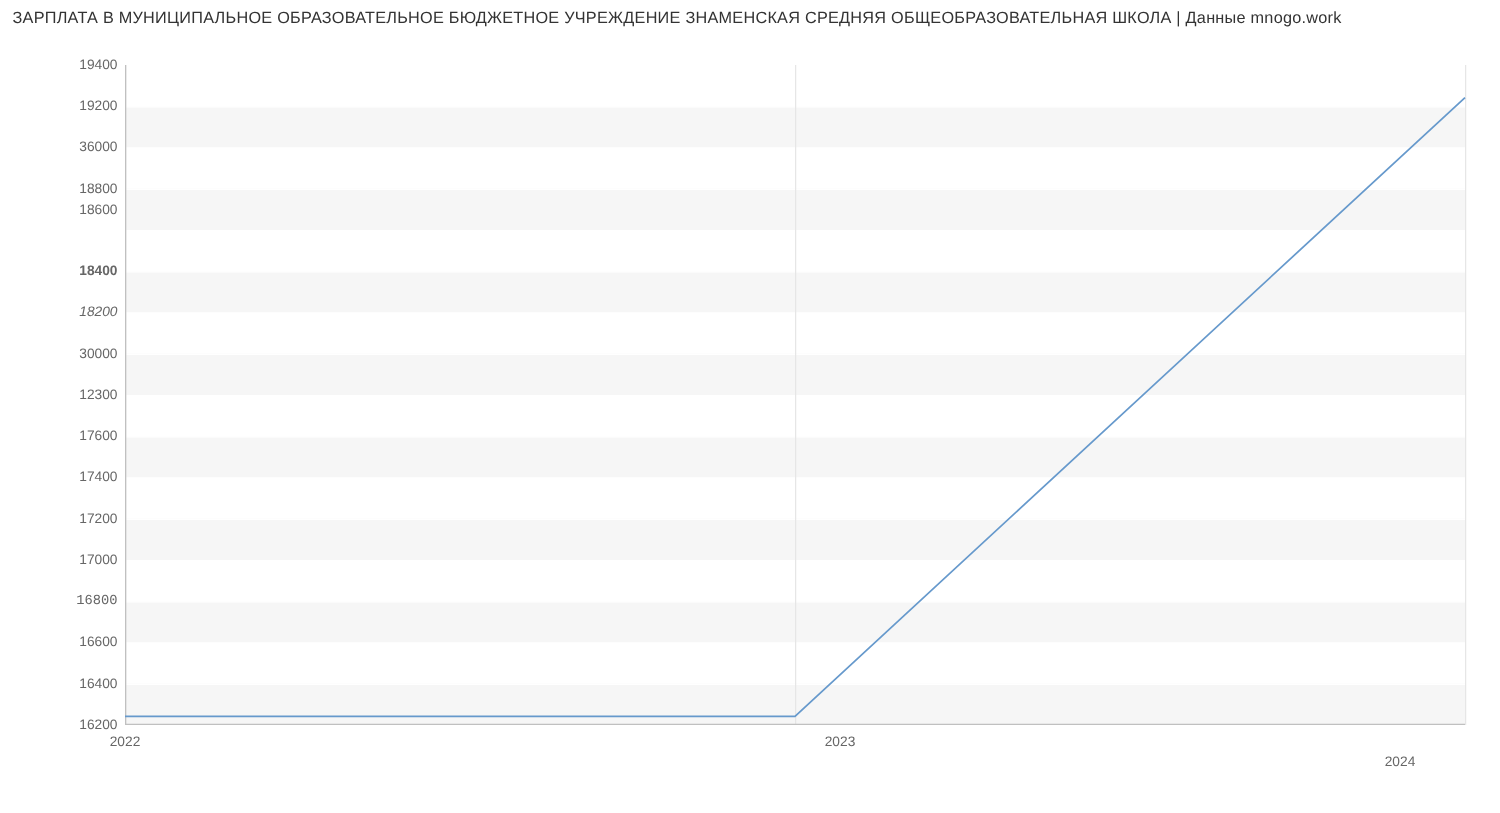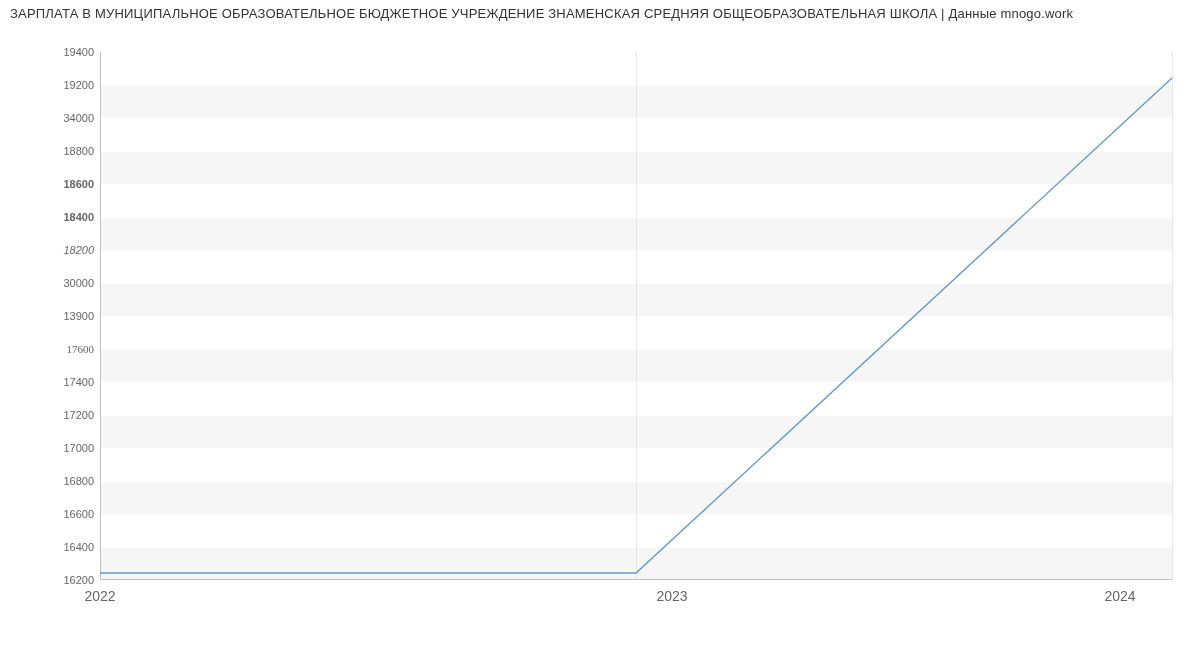--- a/index.html
+++ b/index.html
@@ -73,21 +73,21 @@
     right: 1106px;
     text-align: right;
     font-size: 11px;
     color: #666;
     transform: translateY(-50%);
     white-space: nowrap;
   }
   .x-tick-label {
     position: absolute;
     top: 588px;
-    font-size: 14px;
+    font-size: 11px;
     color: #666;
     transform: translateX(-50%);
     white-space: nowrap;
   }
   svg.line-layer {
     position: absolute;
     left: 0; top: 0;
     width: 100%; height: 100%;
     overflow: visible;
   }
@@ -135,34 +135,34 @@
     <div class="axis-line-bottom"></div>
     <svg class="line-layer" viewBox="0 0 1072 528" preserveAspectRatio="none">
       <polyline id="series0" fill="none" stroke="#6699cc" stroke-width="1.4" points="0,521.07 536,521.07 1072,26.069999999999993"></polyline>
     </svg>
   </div>
 
   <div id="y-labels">
       <div class="y-tick-label" style="top: 580px;">16200</div>
       <div class="y-tick-label" style="top: 547px; margin-left: 28px;">16400</div>
       <div class="y-tick-label" style="top: 514px;">16600</div>
-      <div class="y-tick-label" style="top: 481px;">16800</div>
+      <div class="y-tick-label" style="top: 481px; font-family: Liberation Mono, monospace;">16800</div>
       <div class="y-tick-label" style="top: 448px; text-align: right;">17000</div>
       <div class="y-tick-label" style="top: 415px;">17200</div>
       <div class="y-tick-label" style="top: 382px;">17400</div>
-      <div class="y-tick-label" style="top: 349px; font-family: Liberation Serif, serif;">17600</div>
-      <div class="y-tick-label" style="top: 316px;">13900</div>
+      <div class="y-tick-label" style="top: 349px;">17600</div>
+      <div class="y-tick-label" style="top: 316px;">12300</div>
       <div class="y-tick-label" style="top: 283px;">30000</div>
       <div class="y-tick-label" style="top: 250px; font-style: italic;">18200</div>
       <div class="y-tick-label" style="top: 217px; font-weight: bold;">18400</div>
-      <div class="y-tick-label" style="top: 184px; font-weight: bold;">18600</div>
+      <div class="y-tick-label" style="top: 168px;">18600</div>
       <div class="y-tick-label" style="top: 151px;">18800</div>
-      <div class="y-tick-label" style="top: 118px;">34000</div>
+      <div class="y-tick-label" style="top: 118px;">36000</div>
       <div class="y-tick-label" style="top: 85px;">19200</div>
       <div class="y-tick-label" style="top: 52px; text-align: center;">19400</div>
     </div>
   <div id="x-labels">
       <div class="x-tick-label" style="left: 100px;">2022</div>
       <div class="x-tick-label" style="left: 636px; margin-left: 36px;">2023</div>
-      <div class="x-tick-label" style="left: 1120px;">2024</div>
+      <div class="x-tick-label" style="left: 1120px; margin-top: 16px;">2024</div>
     </div>
 
 </div>
 
 </body></html>

